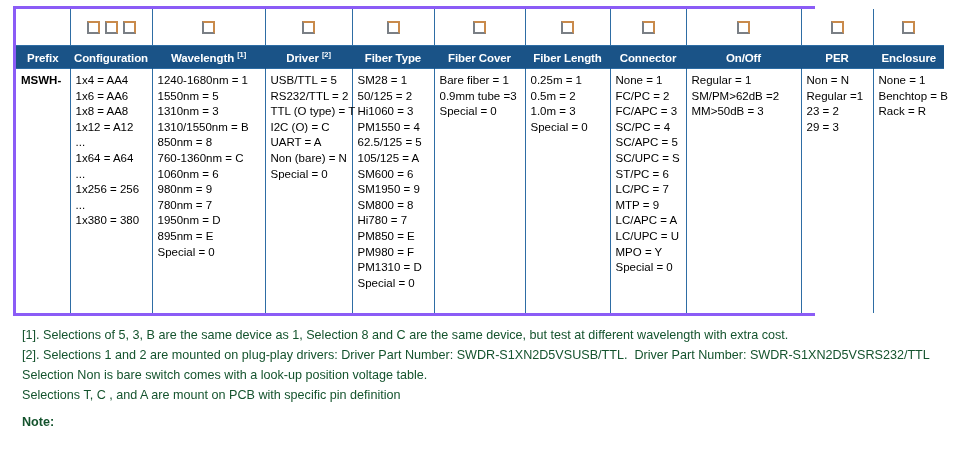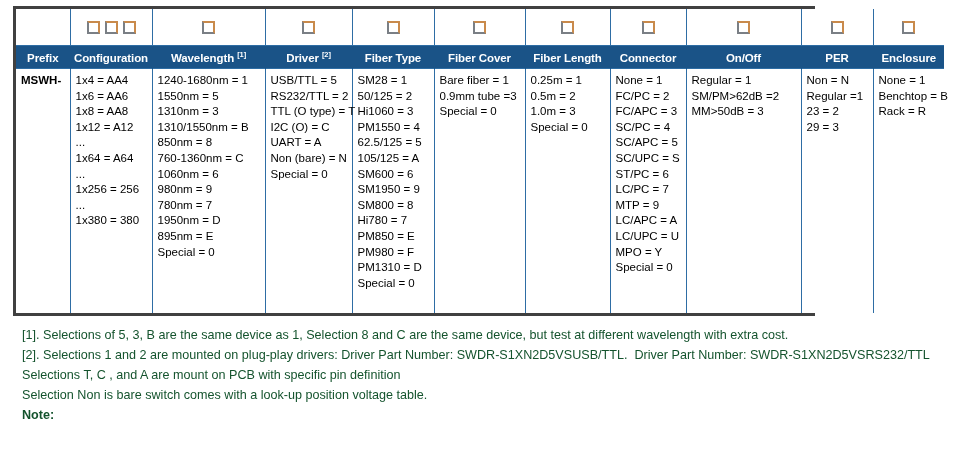--- a/index.html
+++ b/index.html
@@ -22,21 +22,21 @@
   }
 
   
   .order-table-wrap {
     position: absolute;
     left: 13px;
     top: 6px;
     width: 802px;
     height: 310px;
     box-sizing: border-box;
-    border: 3px solid #404040;
+    border: 3px solid #8b5cf6;
     background: #0f172a;
   }
 
   table.order-table {
     width: 100%;
     height: 100%;
     border-collapse: collapse;
     table-layout: fixed;
   }
 
@@ -134,20 +134,21 @@
     white-space: nowrap;
   }
   .note-line .u {
     text-align: center;
   }
   .note-line .b {
     font-weight: normal;
   }
   .note-head {
     font-weight: bold;
+    margin-top: 7px;
     font-size: 12.6px;
   }
   .bullet-line {
     margin-top: 4px;
     padding-left: 20px;
     font-size: 12.6px;
     white-space: nowrap;
   }
   .bullet-box {
     display: inline-block;
@@ -355,18 +356,18 @@
         </tr>
       </tbody>
     </table>
   </div>
 
   <div class="notes">
     <div class="note-line">[1]. Selections of 5, 3, B are the same device as 1, Selection 8 and C are the same device, but test at different wavelength with extra cost.</div>
     <div class="note-line">
       <span>[2]. Selections 1 and 2 are mounted on plug-play drivers: </span><span class="u">Driver Part Number</span><span>: </span><span class="b">SWDR-S1XN2D5VSUSB/TTL.</span>&nbsp; <span class="u">Driver Part Number</span><span>: </span><span class="b">SWDR-S1XN2D5VSRS232/TTL</span>
     </div>
+    <div class="note-line">Selection  Non is bare switch comes with a look-up position voltage table.</div>
     <div class="note-line">Selections T, C , and A are mount on PCB with specific pin definition</div>
-    <div class="note-line">Selection  Non is bare switch comes with a look-up position voltage table.</div>
     <div class="note-head">Note:</div>
   </div>
 
 </div>
 
 </body></html>

